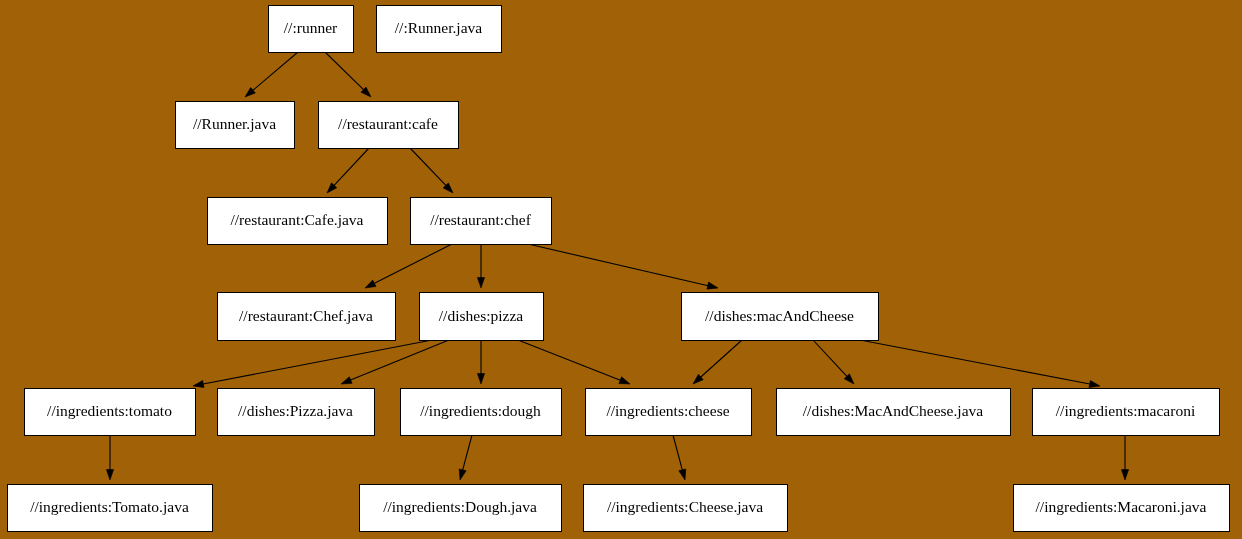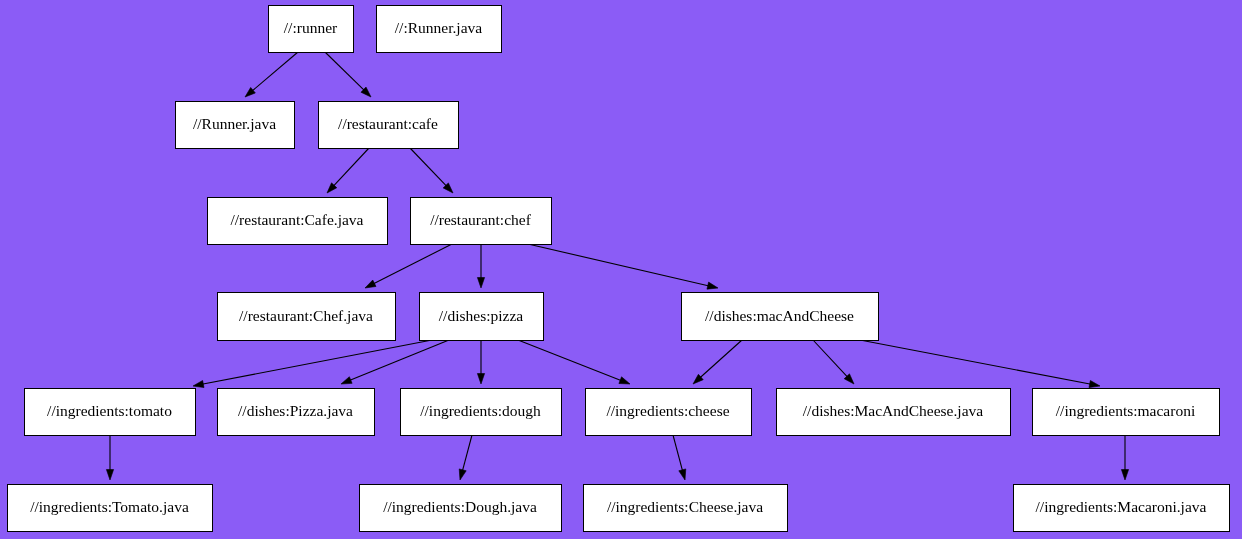--- a/index.html
+++ b/index.html
@@ -4,21 +4,21 @@
 <style>
   html, body {
     margin: 0;
     padding: 0;
     background: #ffffff;
   }
   #graph-root {
     position: relative;
     width: 1242px;
     height: 539px;
-    background: #8b5cf6;
+    background: #a16207;
     font-family: "Liberation Serif", "DejaVu Serif", serif;
     overflow: hidden;
   }
   #graph-svg {
     position: absolute;
     top: 0;
     left: 0;
     width: 1242px;
     height: 539px;
   }

